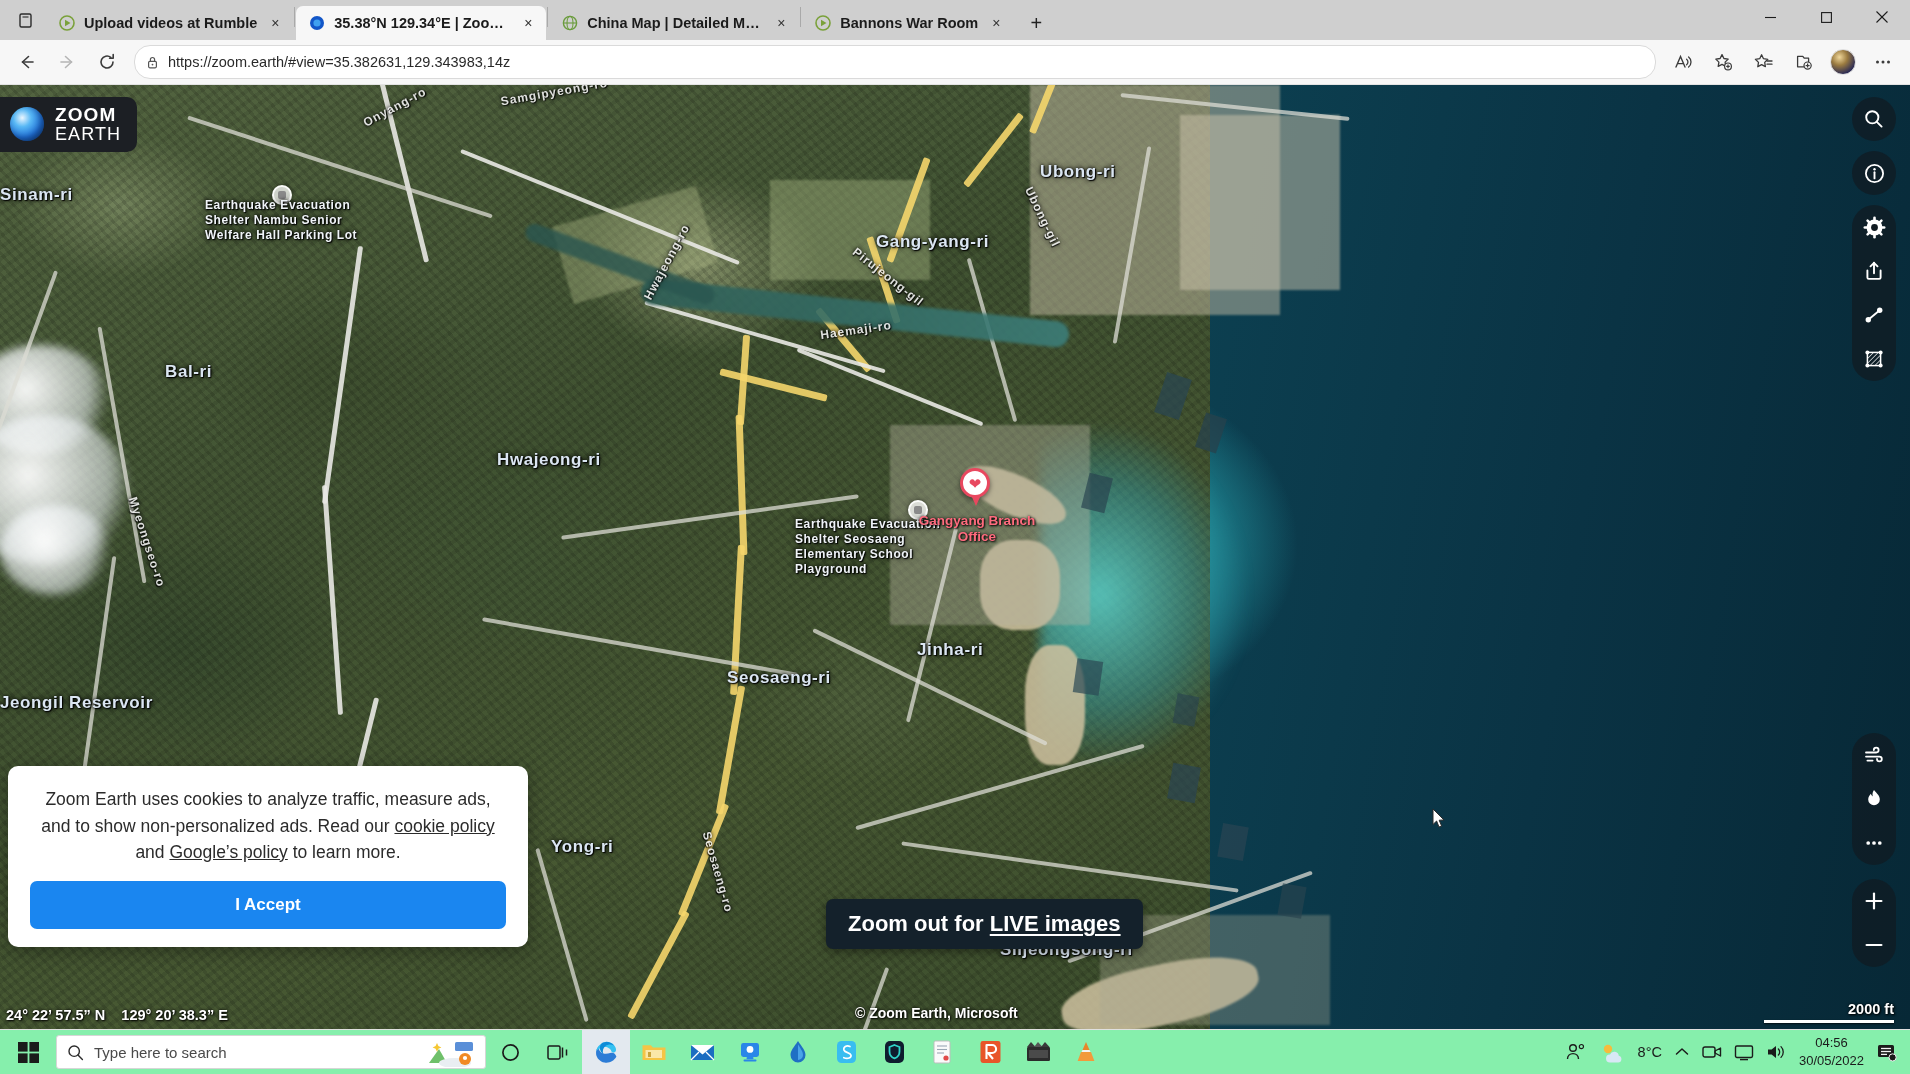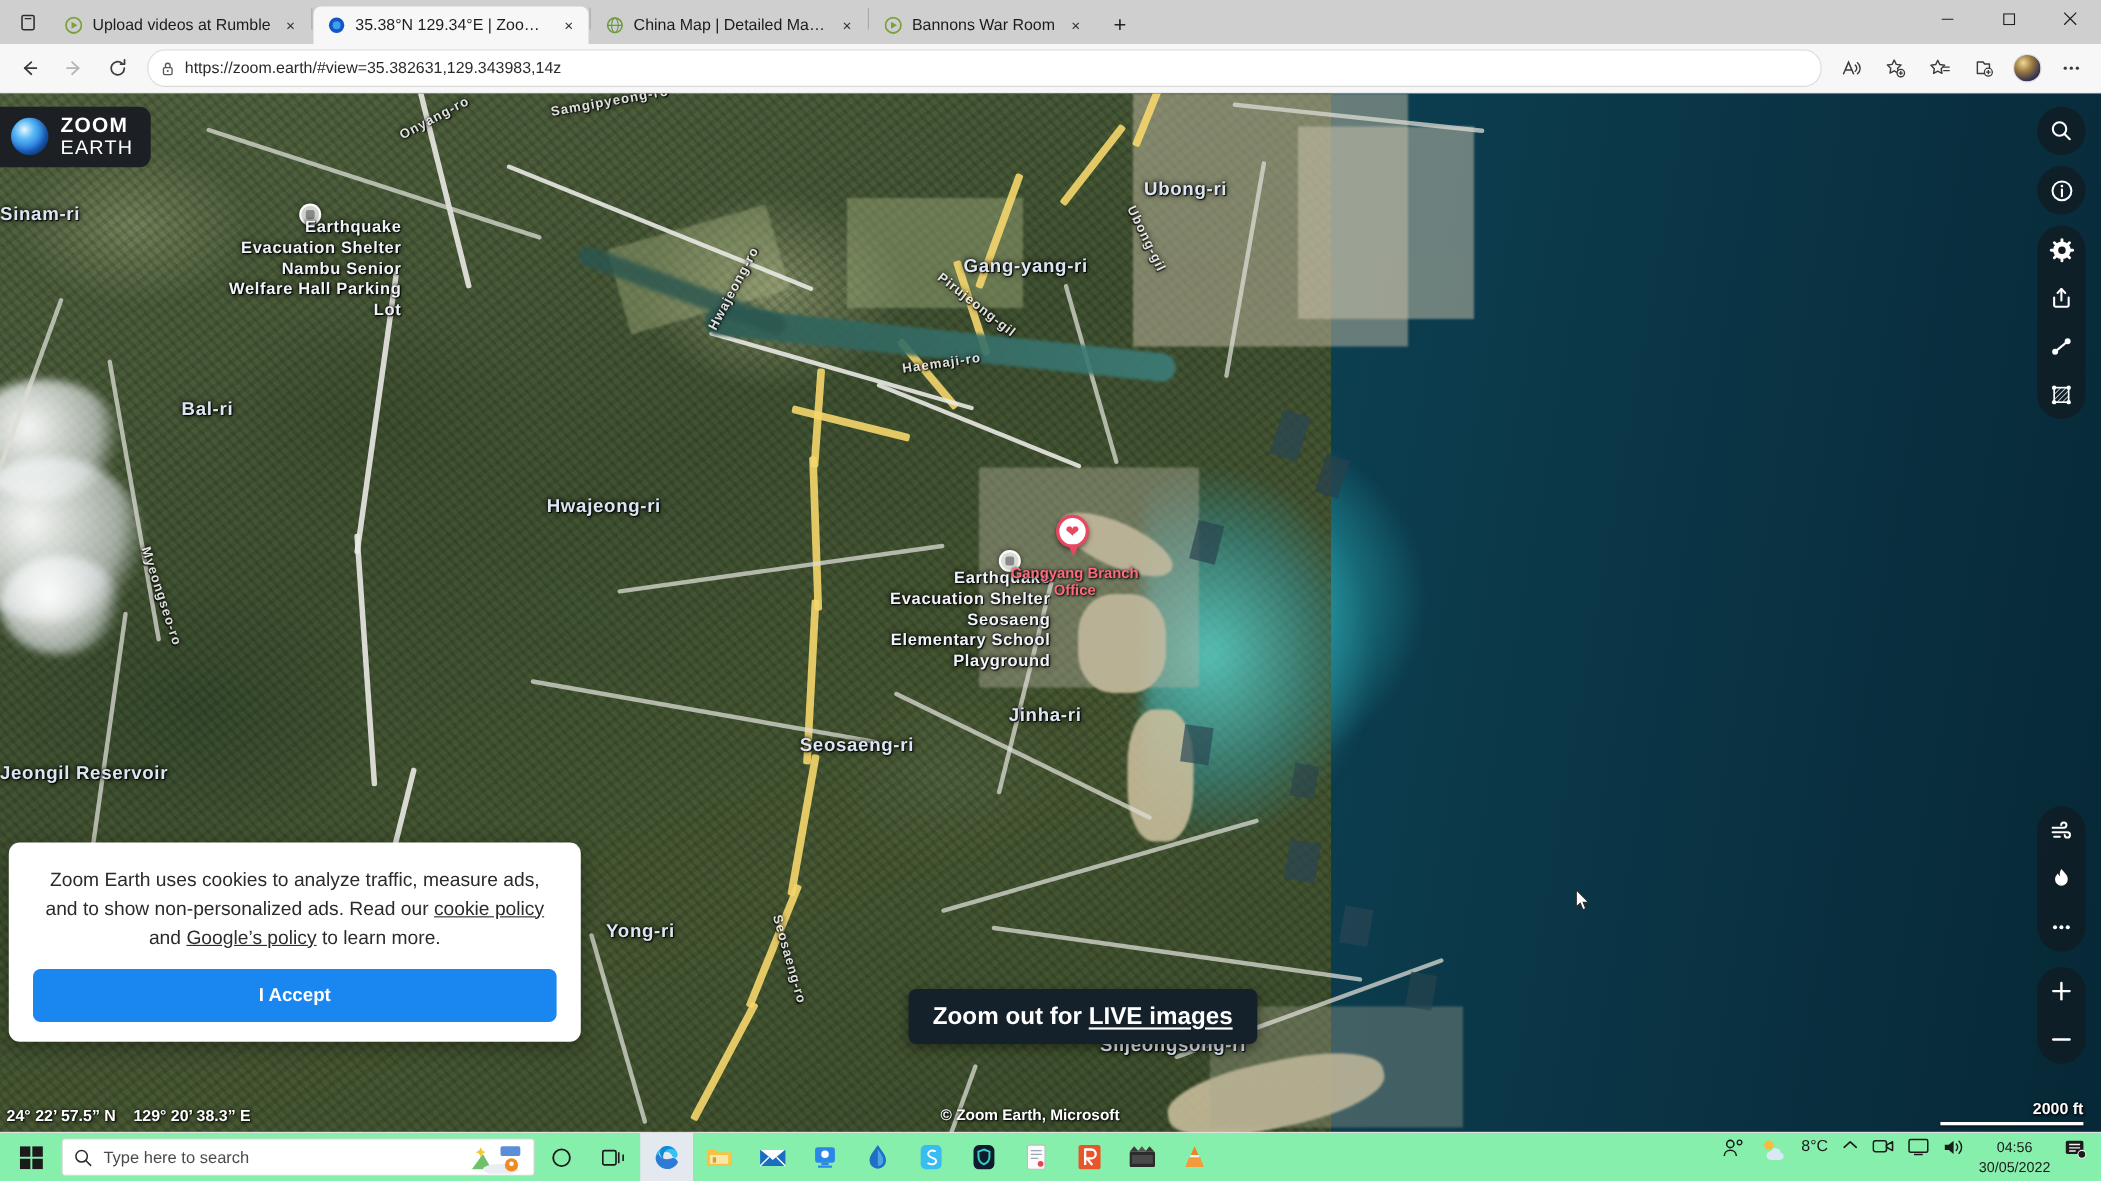--- a/index.html
+++ b/index.html
@@ -28,21 +28,21 @@
     padding: 0 8px 0 12px;
     border-radius: 7px 7px 0 0;
     font-size: 14.5px; color: #1b1b1b;
     position: relative;
     background: transparent;
   }
   .tab.active { background: #f7f7f7; }
   .tab .favicon { width: 18px; height: 18px; flex: none; display:flex; align-items:center; justify-content:center; }
   .tab .title {
     white-space: nowrap; overflow: hidden; text-overflow: ellipsis;
-    flex: 1 1 auto; font-size: 14.5px;
+    flex: 1 1 auto; font-size: 14.5px; font-weight: bold;
   }
   .tab .tabclose {
     width: 20px; height: 20px; flex: none; border-radius: 4px;
     display: flex; align-items: center; justify-content: center;
     font-size: 14px; color: #333; line-height: 1;
   }
   .tab-sep { width:1px; height:20px; background:#a9a9a9; align-self:center; margin:0 1px 6px 1px; }
   .newtab {
     width: 32px; height: 30px; margin: 0 0 2px 6px;
     display: flex; align-items: center; justify-content: center;
@@ -135,22 +135,22 @@
   .maplabel {
     position: absolute; color:#dbe6f2; font-size:17px; font-weight:700;
     letter-spacing:.6px; white-space:nowrap;
     text-shadow: 0 0 3px rgba(0,0,0,.95), 0 0 6px rgba(0,0,0,.8), 1px 1px 1px rgba(0,0,0,.9);
     font-family:"Liberation Sans", sans-serif;
   }
   .maplabel.road-name {
     font-size:12px; font-weight:600; color:#f0f0f0; letter-spacing:1px; opacity:.9;
   }
   .maplabel.poi {
-    font-size:15px; font-weight:700; color:#f0f4f8;
-    text-align:right; white-space:normal; width:160px; line-height:1.25;
+    font-size:12px; font-weight:700; color:#f0f4f8;
+    text-align:left; white-space:normal; width:160px; line-height:1.25;
   }
 
   .poi-dot {
     position:absolute; width:20px; height:20px; border-radius:50%;
     background: rgba(255,255,255,.75); border:2px solid rgba(255,255,255,.9);
     box-shadow: 0 0 5px rgba(0,0,0,.6);
   }
   .poi-dot::after{
     content:""; position:absolute; left:4px; top:4px; width:8px; height:8px;
     background:#8a8a8a; border-radius:2px;
@@ -281,21 +281,21 @@
   }
   .tb-search .ph { font-size:15px; color:#4a4a4a; }
   .tb-search .wthumb {
     position:absolute; right:6px; top:3px; width:54px; height:28px;
   }
   .tb-icn {
     width:48px;height:45px;display:flex;align-items:center;justify-content:center;position:relative;
   }
   .tb-icn.active { background:#e3e9ef; }
   .tray {
-    margin-left:auto; display:flex; gap:12px; padding-right:8px;
+    margin-left:auto; display:flex; align-items:center; gap:12px; padding-right:8px;
   }
   .tray .tx { font-size:14.5px; color:#1b1b1b; }
   .clock { font-size:13px; color:#1b1b1b; line-height:1.35; text-align:center; }
 
   .ic { display:block; }
 </style>
 </head>
 <body>
 
 <div class="browser">

